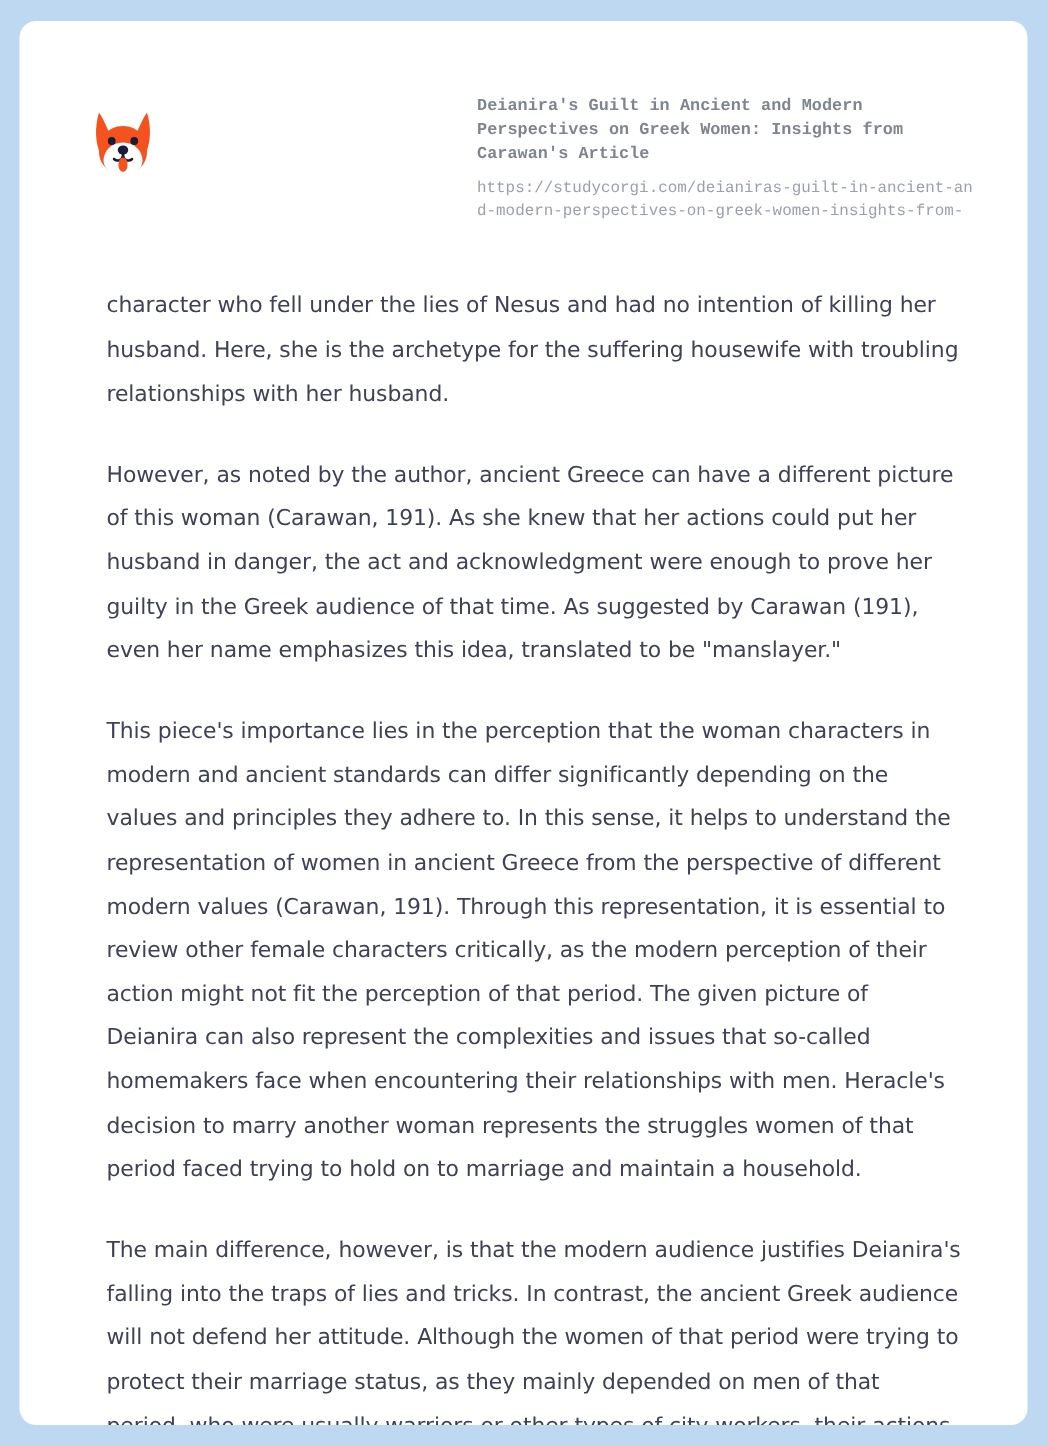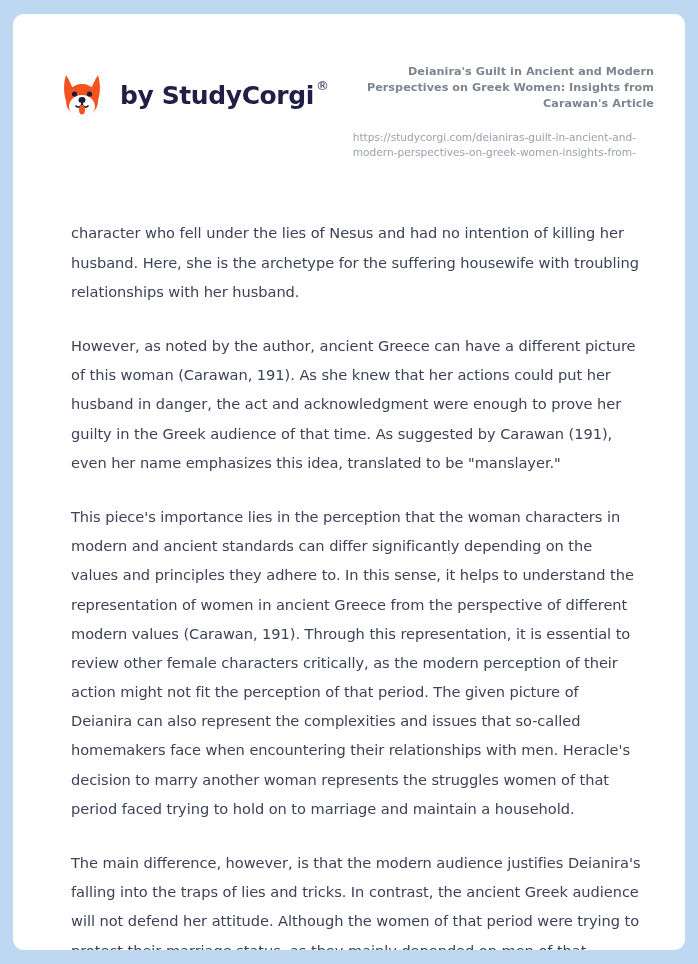--- a/index.html
+++ b/index.html
@@ -58,39 +58,39 @@
   }
   .brand-reg {
     font-size: 13px;
     font-weight: normal;
     margin-left: 2px;
     position: relative;
     top: -4px;
     color: #211f45;
   }
   .header-meta {
-    text-align: right;
     flex: 0 1 auto;
     max-width: 336px;
     padding-top: 2px;
+    font-family: Liberation Mono, monospace;
   }
   .doc-title {
     font-size: 11.2px;
     font-weight: bold;
     color: #7d858f;
     line-height: 1.42;
     letter-spacing: 0.05px;
     margin: 0 0 7px 0;
   }
   .doc-url {
     font-size: 10.6px;
     font-weight: normal;
     color: #9aa1ab;
     line-height: 1.45;
-    margin: 18px;
+    margin: 0;
     word-break: break-all;
   }
   
   .doc-body {
     padding: 0 44px 0 58px;
     box-sizing: border-box;
     margin-top: 40px;
   }
   .doc-body p {
     font-size: 14.6px;
@@ -135,24 +135,20 @@
           <circle cx="65" cy="48" r="5.2" fill="#1b1b3a"></circle>
 
           <path d="M50 60 m-7 0 a7 6 0 1 0 14 0 a7 6 0 1 0 -14 0" fill="#1b1b3a"></path>
 
           <path d="M50 66 C50 74 42 76 38 72" stroke="#1b1b3a" stroke-width="3.4" fill="none" stroke-linecap="round"></path>
           <path d="M50 66 C50 74 58 76 62 72" stroke="#1b1b3a" stroke-width="3.4" fill="none" stroke-linecap="round"></path>
 
           <path d="M50 70 C54 70 56 74 56 80 C56 86 53 89 50 89 C47 89 44 86 44 80 C44 74 46 70 50 70 Z" fill="#f4531f"></path>
         </svg>
       </span>
-      <span class="brand-wordmark">
-        <span>by StudyCorgi</span>
-          <span class="brand-reg">®</span>
-      </span>
     </div>
 
     <div class="header-meta">
       <div class="doc-title">Deianira's Guilt in Ancient and Modern Perspectives on Greek Women: Insights from Carawan's Article</div>
       <div class="doc-url">https://studycorgi.com/deianiras-guilt-in-ancient-and-modern-perspectives-on-greek-women-insights-from-</div>
     </div>
 
   </div>
 
   <div class="doc-body">

